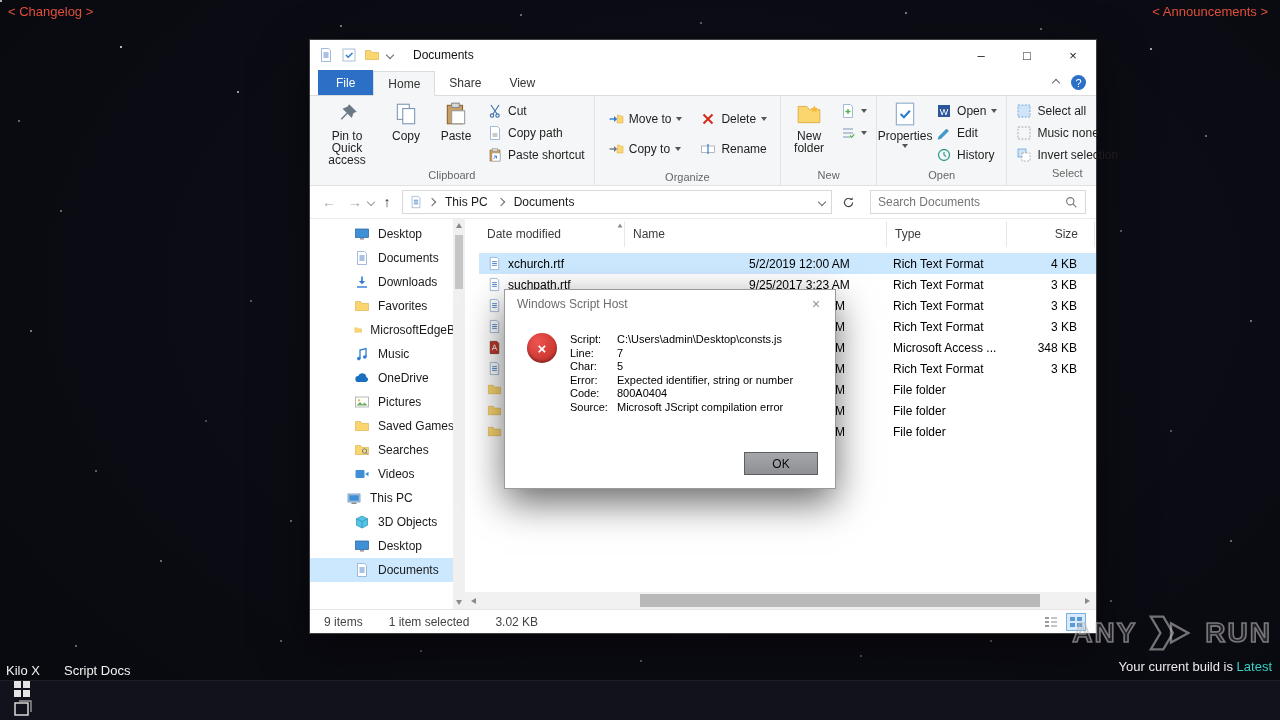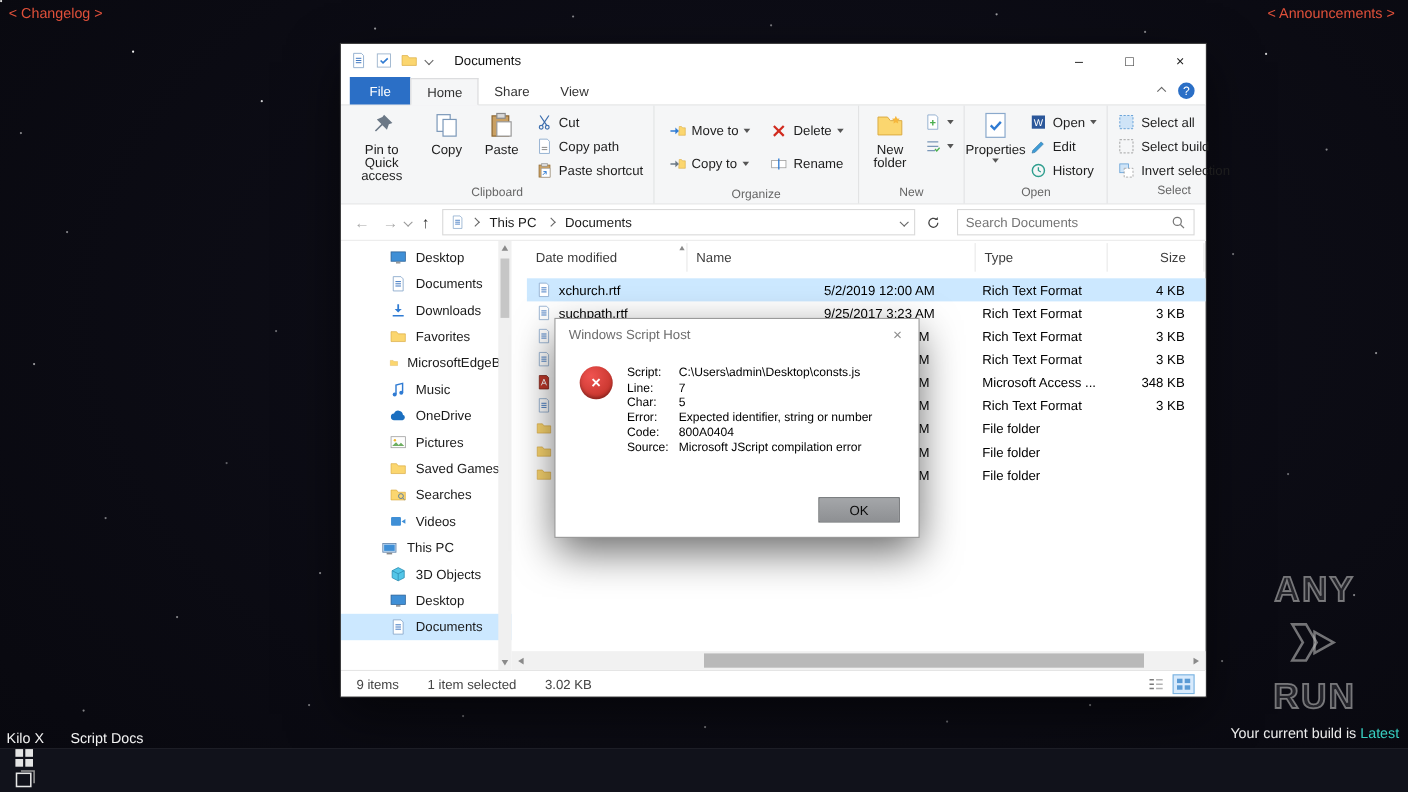--- a/index.html
+++ b/index.html
@@ -122,22 +122,22 @@
   .dlg-close { margin-left:auto; width:22px; text-align:center; color:#8f8f8f; font-size:14px; }
   .dlg-body { display:flex; padding:15px 12px 0 22px; gap:13px; }
   .err-ic { width:30px; height:30px; border-radius:50%; color:#fff; font-size:15px; font-weight:bold;
     background:radial-gradient(circle at 35% 30%, #ef5350, #b92b21); display:flex; align-items:center; justify-content:center;
     box-shadow:inset 0 -2px 3px rgba(0,0,0,.3); }
   .dlg-grid { display:grid; grid-template-columns:47px auto; row-gap:1px; font-size:11px; line-height:12.5px; color:#000; }
   .dlg-ok { position:absolute; right:17px; bottom:13px; width:74px; height:23px; font-size:12px; color:#0a0a0a;
     background:linear-gradient(#a4a6a9,#8e9093); border:1px solid #5d6063; display:flex; align-items:center; justify-content:center; }
   
   .wm { position:absolute; right:8px; bottom:46px; z-index:80; text-align:right; pointer-events:none; }
-  .wm-brand { display:flex; align-items:center; justify-content:center; gap:8px; font-size:32px; font-weight:bold;
-    letter-spacing:2px; line-height:42px; color:rgba(170,170,170,.16);flex-direction:column; -webkit-text-stroke:1.6px rgba(185,185,185,.6); }
+  .wm-brand { display:flex; align-items:center; justify-content:center; gap:8px; font-size:28px; font-weight:bold;
+    letter-spacing:2px; line-height:42px; color:rgba(170,170,170,.16); -webkit-text-stroke:1.6px rgba(185,185,185,.6); }
   .wm-build { margin-top:5px; font-size:13px; color:#ececec; }
   .wm-build .latest { color:#38d1c3; }
   
   .taskbar { position:absolute; left:0; bottom:0; width:1280px; height:40px; background:#11121b;
     border-top:1px solid rgba(255,255,255,.05); display:flex; align-items:stretch; z-index:100;flex-direction:column; }
   .tb-start { width:44px; display:flex; align-items:center; justify-content:center; }
   .winlogo { width:16px; height:16px; display:grid; grid-template-columns:1fr 1fr; gap:2px; }
   .winlogo i { background:#e4e4e4; }
   .tb-search { width:292px; background:#f2f2f2; display:flex; align-items:center; padding-left:12px; overflow:hidden; }
   .tb-search input { border:0; outline:0; background:transparent; flex:1; margin-left:8px; font:13px "Liberation Sans",sans-serif; color:#555; min-width:0; }
@@ -365,21 +365,21 @@
         <div class="btn-sm">
           <svg viewBox="0 0 16 16">
               <rect x="2" y="2" width="12" height="12" fill="#cfe4f7" stroke="#5b9bd5" stroke-dasharray="2 1.4" stroke-width=".8"></rect>
             </svg>
           <span>Select all</span>
         </div>
         <div class="btn-sm">
           <svg viewBox="0 0 16 16">
               <rect x="2" y="2" width="12" height="12" fill="none" stroke="#9a9a9a" stroke-dasharray="2 1.4" stroke-width=".8"></rect>
             </svg>
-          <span>Select build</span>
+          <span>Music none</span>
         </div>
         <div class="btn-sm">
           <svg viewBox="0 0 16 16">
               <rect x="2" y="2" width="8" height="8" fill="#cfe4f7" stroke="#5b9bd5" stroke-width=".7"></rect>
               <rect x="6" y="6" width="8" height="8" fill="#fff" stroke="#9a9a9a" stroke-dasharray="2 1.4" stroke-width=".7"></rect>
             </svg>
           <span>Invert selection</span>
         </div>
       </div>
       <div class="rg-label">Select</div>

